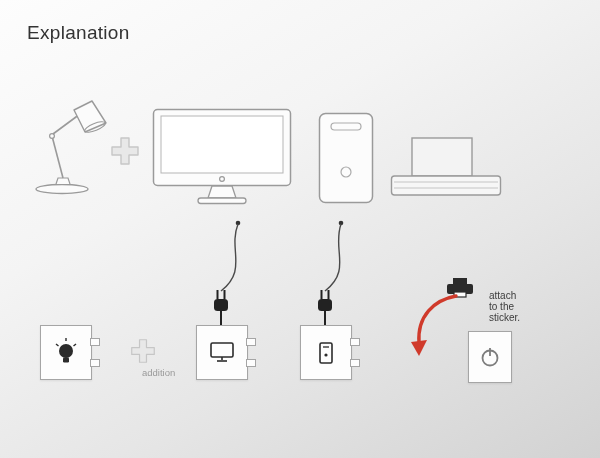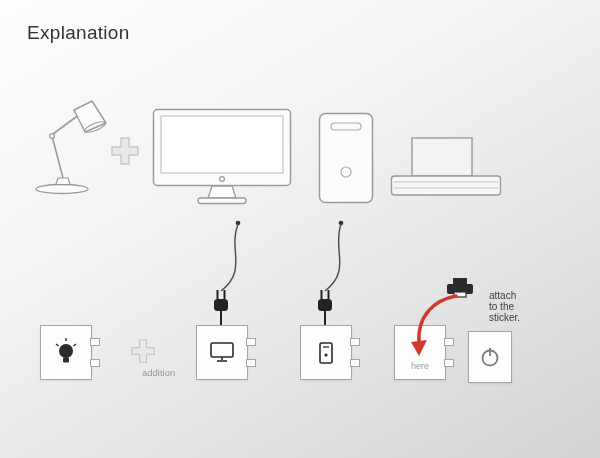--- a/index.html
+++ b/index.html
@@ -124,25 +124,20 @@
   <div class="box" style="left:300px;top:325px;">
     <svg width="14" height="22" viewBox="0 0 14 22">
       <rect x="1" y="1" width="12" height="20" rx="1.5" fill="none" stroke="#2b2b2b" stroke-width="1.6"></rect>
       <line x1="4" y1="5" x2="10" y2="5" stroke="#2b2b2b" stroke-width="1.3"></line>
       <circle cx="7" cy="13" r="1.6" fill="#2b2b2b"></circle>
     </svg>
     <span class="tab t1"></span>
     <span class="tab t2"></span>
   </div>
 
-  <div class="box" style="left:394px;top:325px;">
-    <span class="here-label">here</span>
-    <span class="tab t1"></span>
-    <span class="tab t2"></span>
-  </div>
 
   <div class="box box-power" style="left:468px;top:331px;">
     <svg width="22" height="22" viewBox="0 0 22 22">
       <circle cx="11" cy="12" r="7.5" fill="none" stroke="#7d7d7d" stroke-width="1.8"></circle>
       <line x1="11" y1="2" x2="11" y2="10" stroke="#7d7d7d" stroke-width="1.8"></line>
     </svg>
   </div>
 
   <span class="attach-label">attach to the sticker.</span>
 

